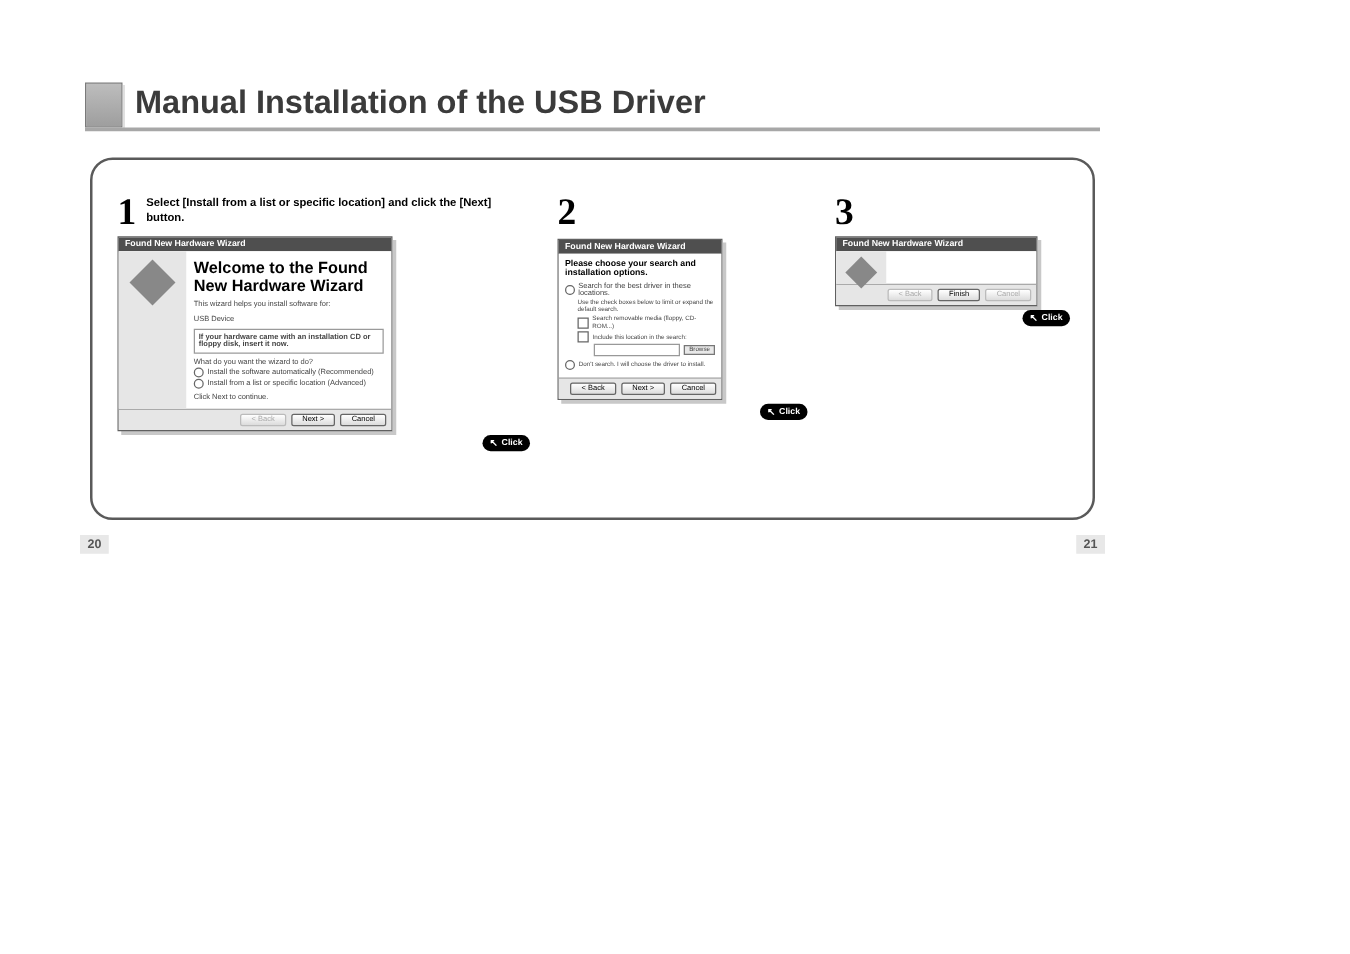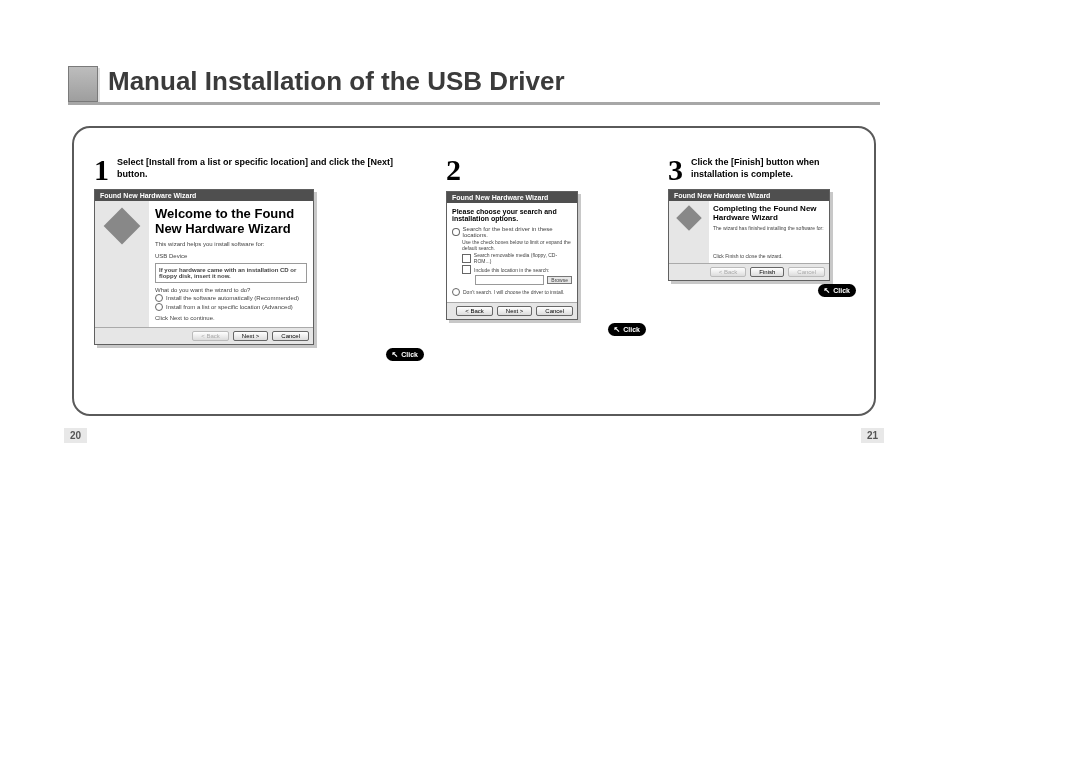--- a/index.html
+++ b/index.html
@@ -164,34 +164,28 @@
           <span class="click-tag">
               <span class="cursor">↖</span>
               <span>Click</span>
             </span>
         </div>
       </div>
 
       <div class="col c3">
         <div class="step-head">
           <div class="step-num">3</div>
-          <div class="step-text">Click the [Finish] button when installation is complete.</div>
         </div>
 
         <div class="wizard3">
           <div class="wz-title">Found New Hardware Wizard</div>
           <div class="wz3-body">
             <div class="wz3-left">
                 <div class="diamond3"></div>
               </div>
-            <div class="wz3-right">
-              <div class="wz3-h">Completing the Found New Hardware Wizard</div>
-              <span style="font-size:5px;display:block">The wizard has finished installing the software for:</span>
-              <span style="font-size:5px;display:block;margin-top:22px">Click Finish to close the wizard.</span>
-            </div>
           </div>
           <div class="wz-foot">
             <span class="btn off">&lt; Back</span>
             <span class="btn">Finish</span>
             <span class="btn off">Cancel</span>
           </div>
         </div>
         <div style="text-align:right">
           <span class="click-tag">
               <span class="cursor">↖</span>

